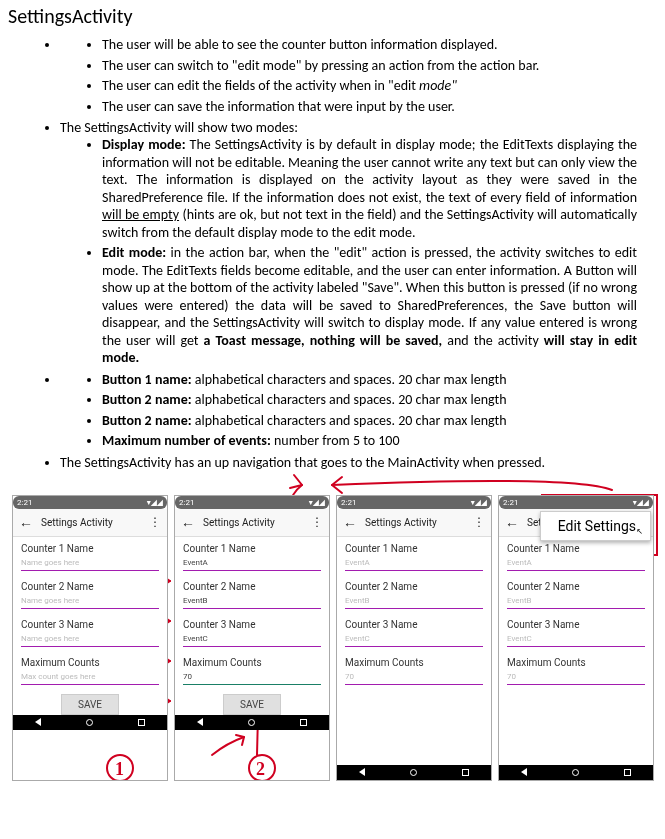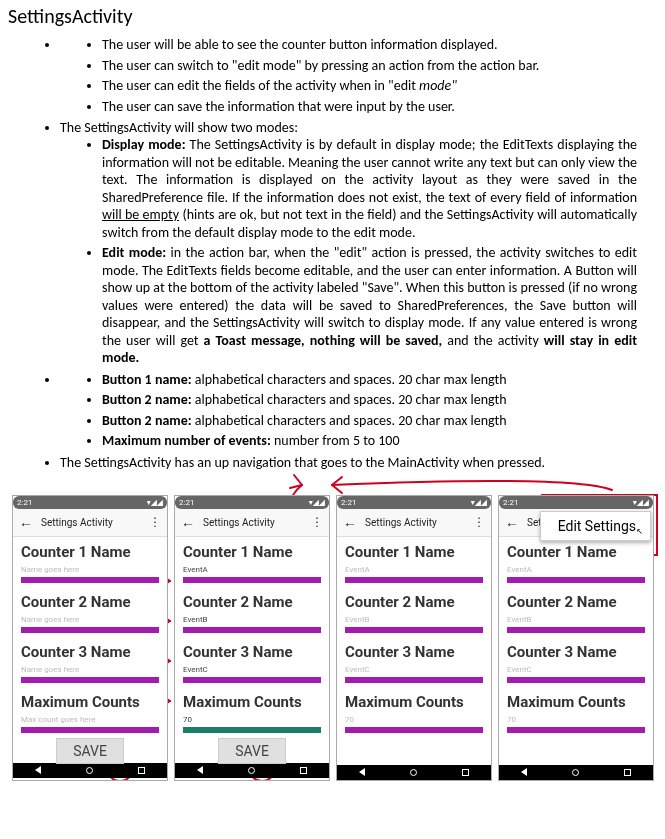--- a/index.html
+++ b/index.html
@@ -82,35 +82,35 @@
       border-top: 5px solid transparent;
     }
     .cursor-img {
       position: absolute;
       right: 10px;
       top: 18px;
       font-size: 8px;
     }
     .content { padding: 6px 8px 4px; background: #fff; }
     .field { margin-bottom: 10px; }
-    .lbl { font-size: 15px; color: #333; margin-bottom: 4px; font-weight: bold; }
+    .lbl { font-size: 10px; color: #333; margin-bottom: 4px; }
     .val {
-      border-bottom: 6px solid #a21caf;
+      border-bottom: 1px solid #a21caf;
       font-size: 8px;
       padding-bottom: 12px;
       height: 11px;
     }
     .hint { color: #bbb; }
     .entered { color: #444; }
     .cursorline { border-bottom-color: #1a7f66; }
     .save-row { text-align: center; margin-top: 6px; }
     .save-btn {
       background: #e0e0e0;
       border: 1px solid #ccc;
-      font-size: 14px;
+      font-size: 10px;
       padding: 4px 16px;
       color: #444;
     }
     .navbar {
       height: 15px;
       background: #000;
       display: flex;
       justify-content: space-around;
       align-items: center;
     }

